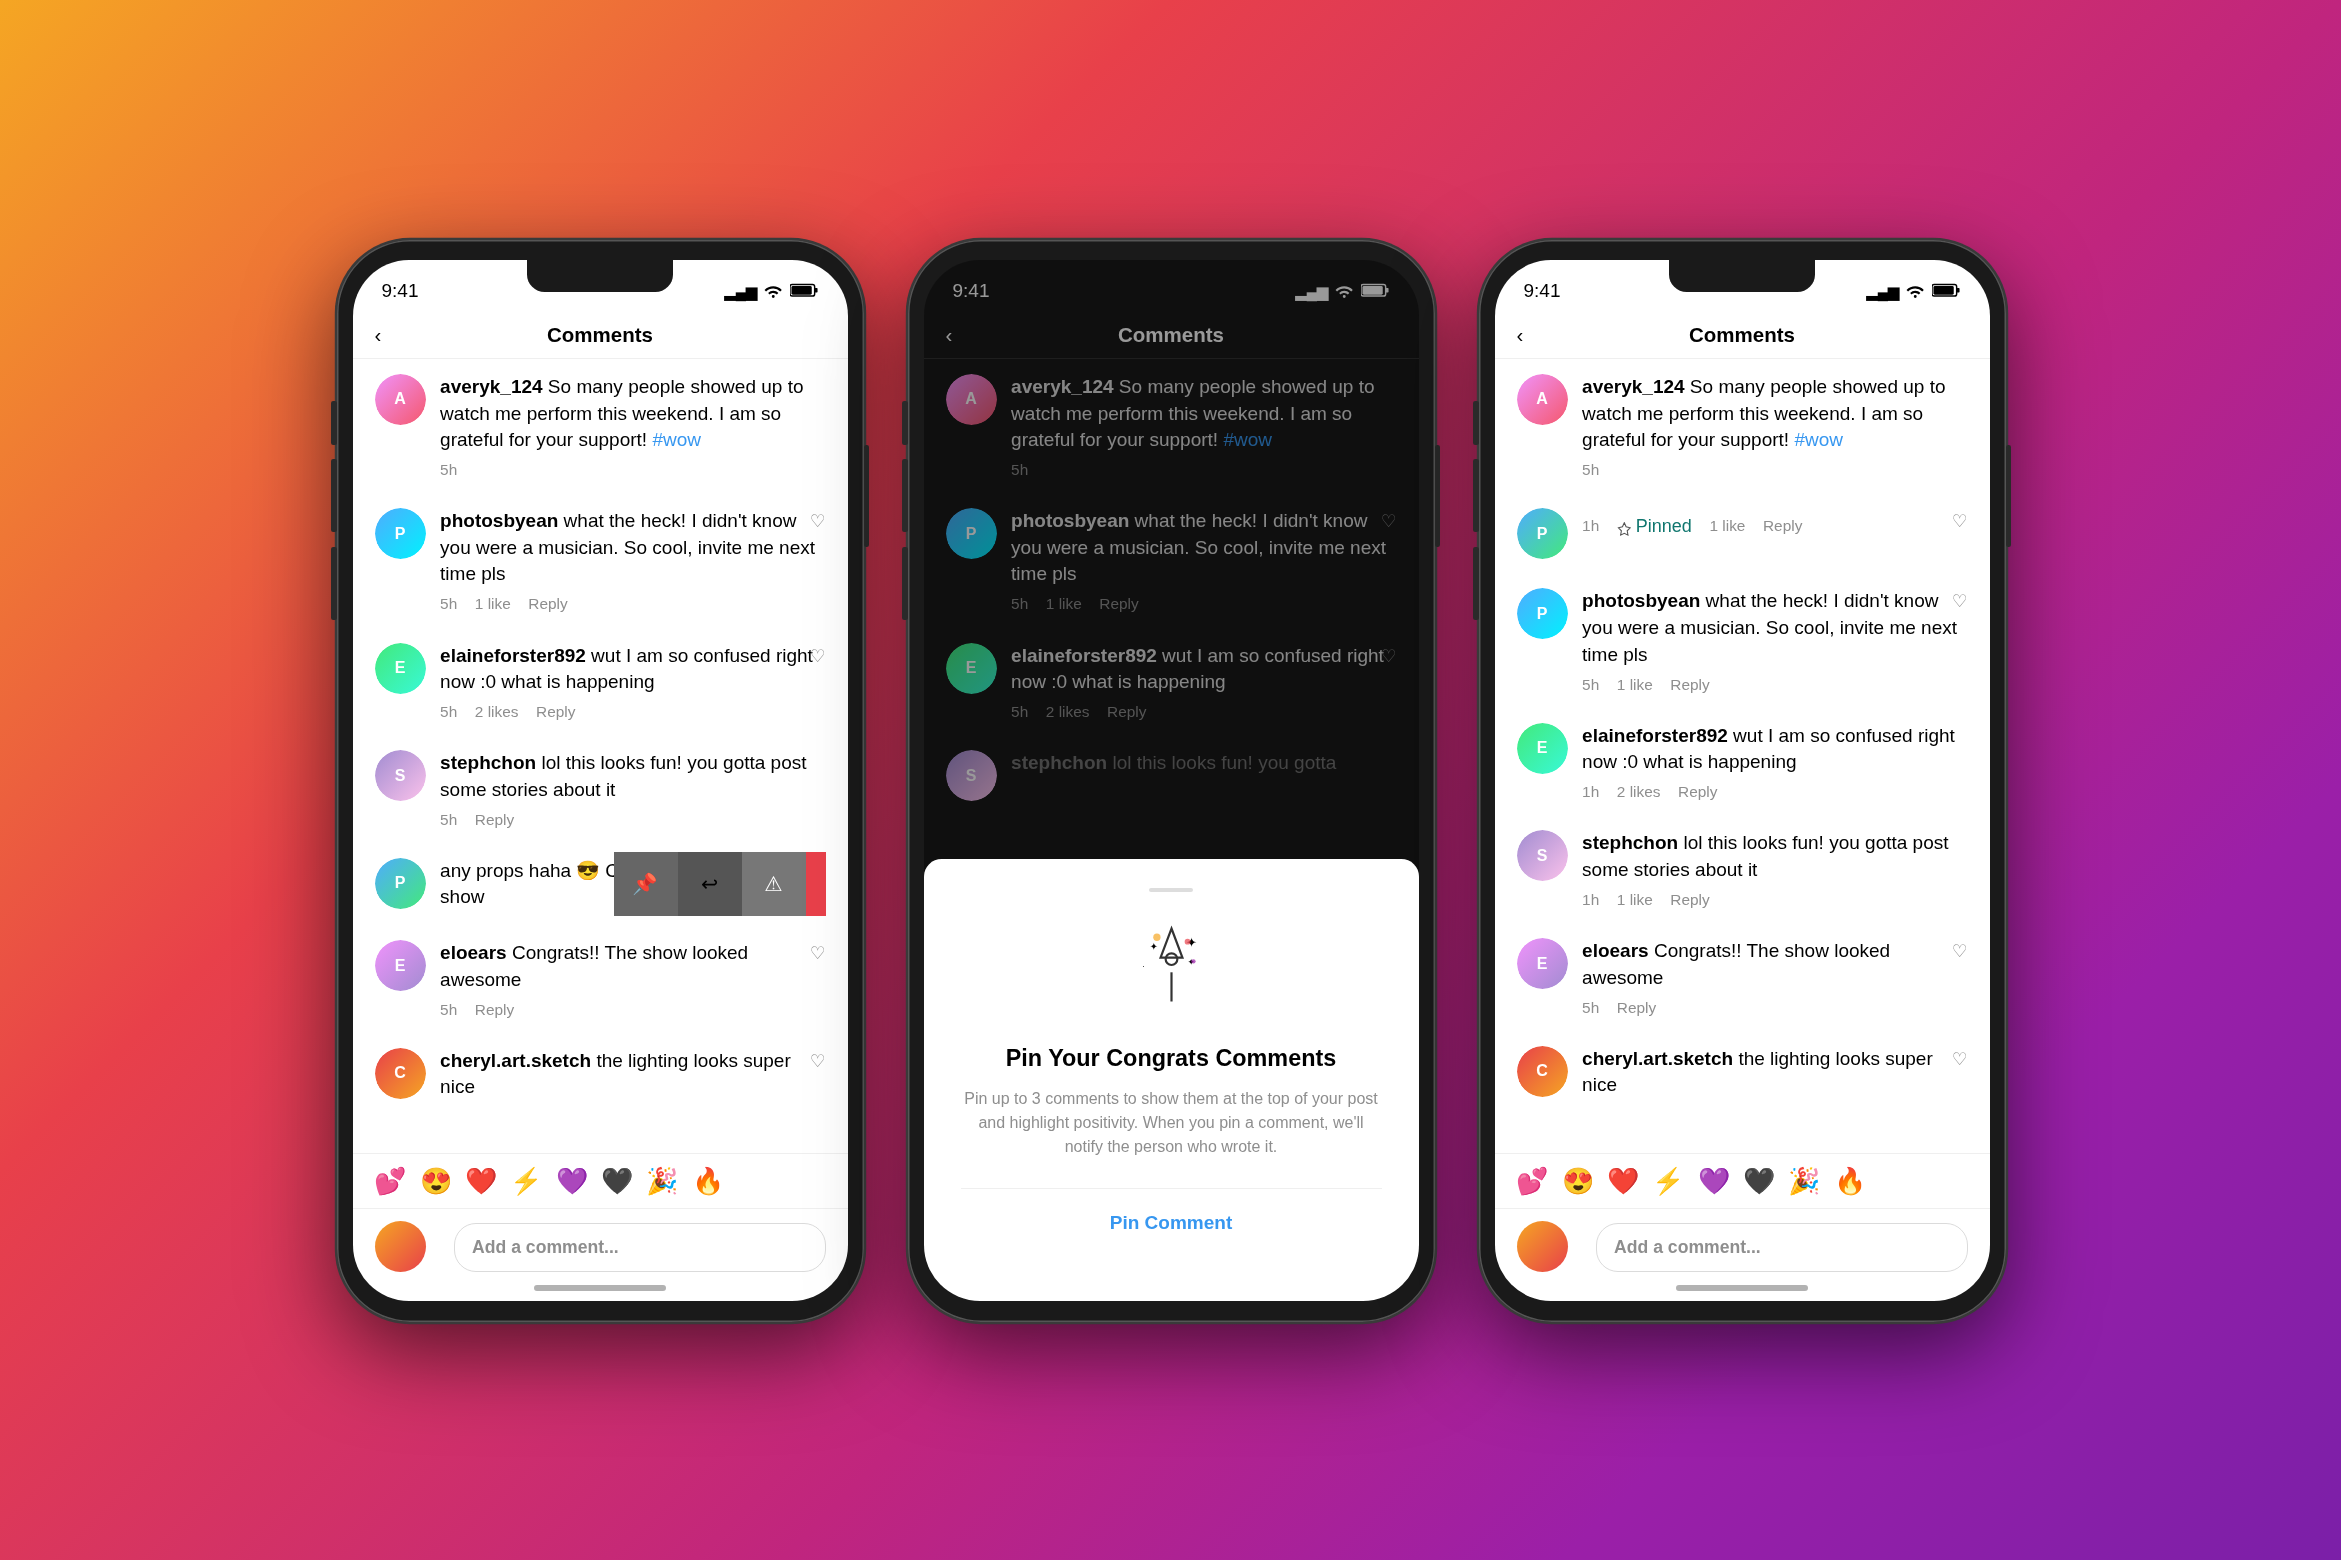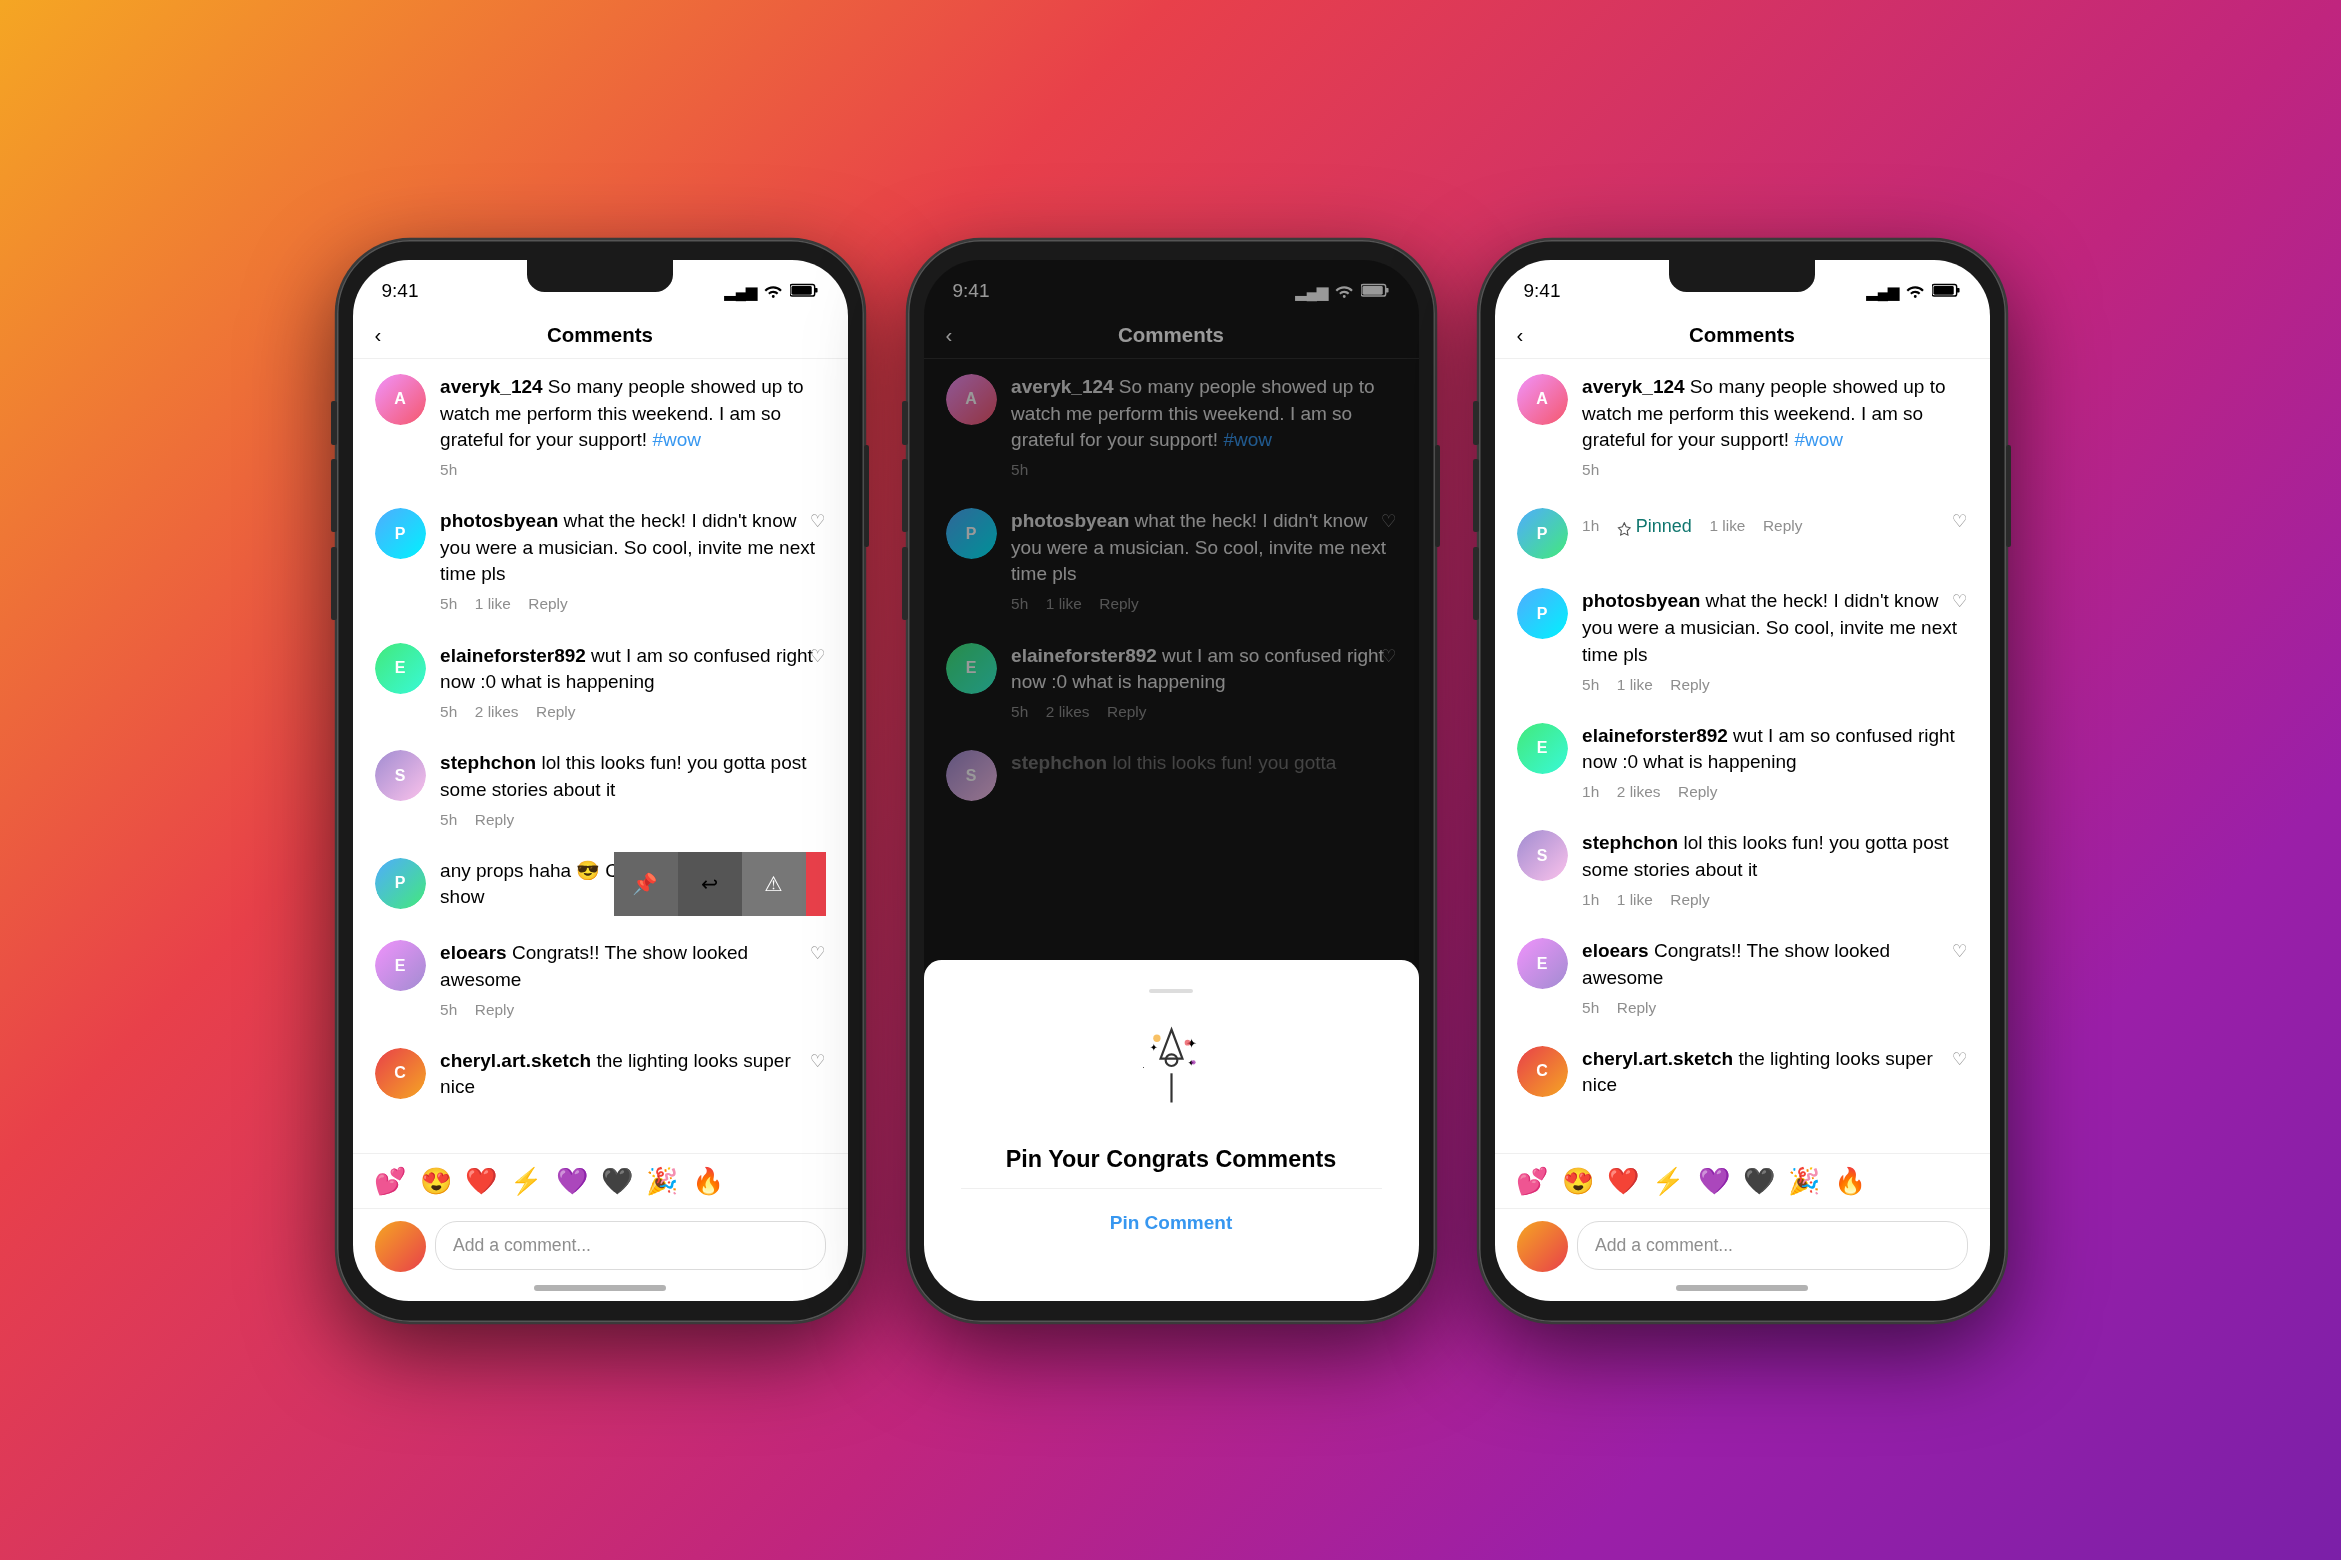--- a/index.html
+++ b/index.html
@@ -207,24 +207,25 @@
       align-items: center;
       gap: 13px;
       padding: 11.7px 22px;
       border-top: 0.7px solid #efefef;
       font-size: 26px;
     }
 
     
     .comment-input-row {
       display: flex;
-      align-items: flex-start;
-      gap: 9px;
+      align-items: flex-end;
+      gap: 28px;
       padding: 11.7px 22px 29px;
       border-top: 0.7px solid #efefef;
+      font-weight: bold;
     }
 
     .comment-input-avatar {
       width: 51px;
       height: 51px;
       border-radius: 50%;
       background: linear-gradient(135deg, #f5a623, #e8404a);
       flex-shrink: 0;
     }
 
@@ -610,20 +611,21 @@
               <text x="72" y="60" font-size="12">✦</text>
               <text x="10" y="65" font-size="10">·</text>
 
               <circle cx="30" cy="22" r="5" fill="#f5a623" opacity="0.7"></circle>
               <circle cx="72" cy="28" r="4" fill="#e8404a" opacity="0.7"></circle>
               <circle cx="80" cy="55" r="3" fill="#9b1fa8" opacity="0.7"></circle>
             </svg>
           </div>
 
           <div class="modal-title">Pin Your Congrats Comments</div>
+          <div class="modal-body">Pin up to 3 comments to show them at the top of your post and highlight positivity. When you pin a comment, we'll notify the person who wrote it.</div>
           <button class="modal-action-btn">Pin Comment</button>
         </div>
       </div>
     </div>
     <div class="home-indicator" style="background:#fff;"></div>
   </div>
 </div>
 
 <div class="phone-wrapper">
   <div class="phone-frame"></div>

